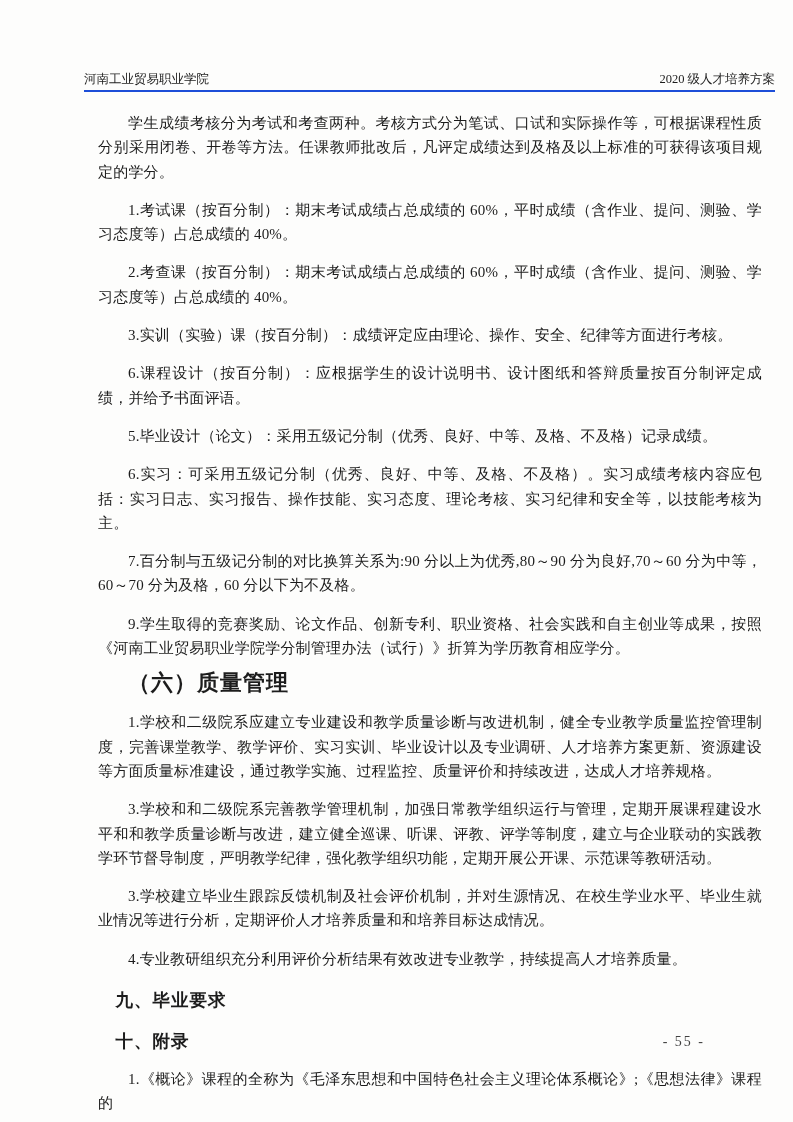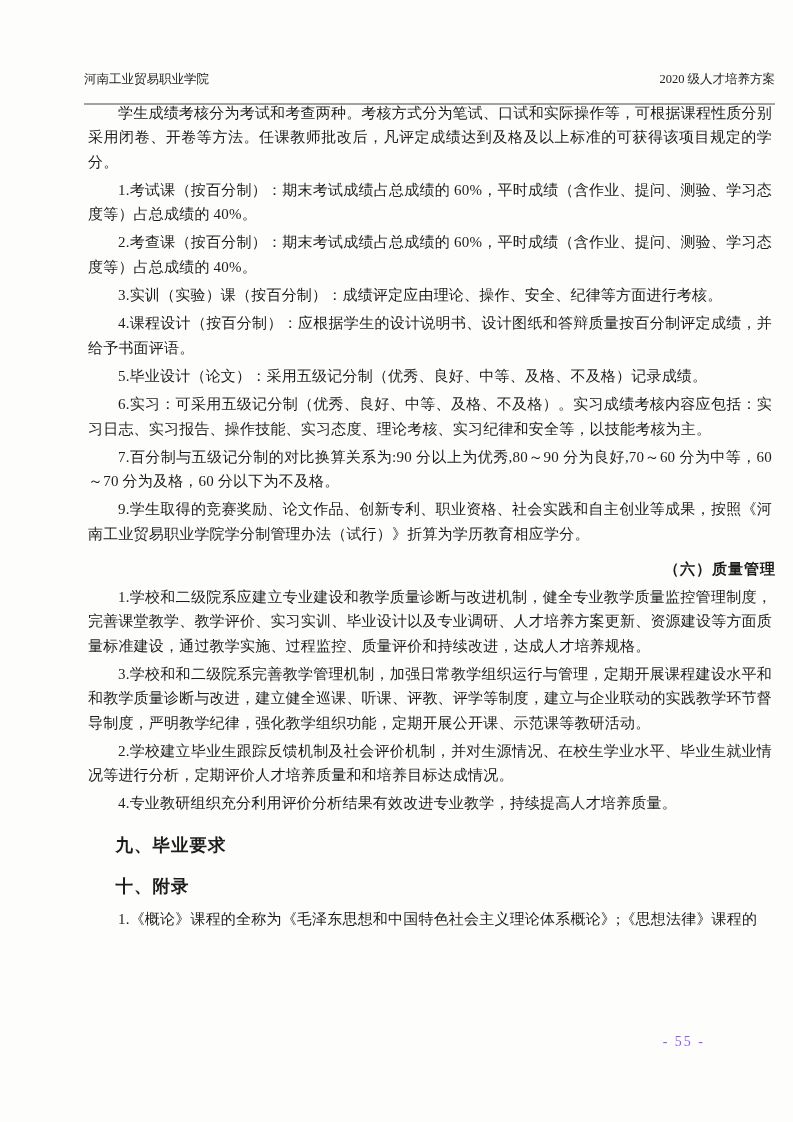--- a/index.html
+++ b/index.html
@@ -17,90 +17,89 @@
   .hdr {
     position: absolute;
     left: 84px;
     right: 18px;
     top: 71px;
     display: flex;
     justify-content: space-between;
     align-items: flex-start;
     font-size: 12.5px;
     line-height: 16px;
-    padding-bottom: 16px;
-    border-bottom: 2px solid #a3a3a3;
+    padding-bottom: 3px;
+    border-bottom: 2px solid #1d4ed8;
   }
   .content {
     position: absolute;
     left: 84px;
     right: 17px;
     top: 97px;
   }
-  .content p { margin: 4px; }
+  .content p { margin: 14px; }
   .blk.body {
     font-size: 15px;
     line-height: 24.3px;
     text-align: justify;
     text-justify: inter-ideograph;
     text-indent: 2em;
     letter-spacing: 0.2px;
   }
   .blk.h2 {
-    font-family: Liberation Serif, serif;
+    font-family: Liberation Mono, monospace;
     font-weight: bold;
-    font-size: 15px;
+    font-size: 22px;
     line-height: 22px;
     text-indent: 2em;
     margin: 12px 0 5px 0 !important;
     letter-spacing: 1px;
-    text-align: right;
   }
   .blk.h1 {
     font-family: "Liberation Sans", sans-serif;
     font-weight: bold;
     font-size: 17.5px;
     line-height: 24px;
     text-indent: 1.8em;
     margin: 17px 0 9px 0 !important;
     letter-spacing: 1px;
   }
   .pagenum {
     position: absolute;
     top: 1034px;
     right: 88px;
     font-size: 14px;
     letter-spacing: 2px;
-    color: #8b5cf6;
+    color: #404040;
   }
 </style>
 </head>
 <body>
 
 <div class="page">
 
   <div class="hdr">
     <span>河南工业贸易职业学院</span>
     <span>2020 级人才培养方案</span>
   </div>
 
   <div class="content">
       <p class="blk body">学生成绩考核分为考试和考查两种。考核方式分为笔试、口试和实际操作等，可根据课程性质分别采用闭卷、开卷等方法。任课教师批改后，凡评定成绩达到及格及以上标准的可获得该项目规定的学分。</p>
       <p class="blk body">1.考试课（按百分制）：期末考试成绩占总成绩的 60%，平时成绩（含作业、提问、测验、学习态度等）占总成绩的 40%。</p>
       <p class="blk body">2.考查课（按百分制）：期末考试成绩占总成绩的 60%，平时成绩（含作业、提问、测验、学习态度等）占总成绩的 40%。</p>
       <p class="blk body">3.实训（实验）课（按百分制）：成绩评定应由理论、操作、安全、纪律等方面进行考核。</p>
-      <p class="blk body">4.课程设计（按百分制）：应根据学生的设计说明书、设计图纸和答辩质量按百分制评定成绩，并给予书面评语。</p>
+      <p class="blk body">6.课程设计（按百分制）：应根据学生的设计说明书、设计图纸和答辩质量按百分制评定成绩，并给予书面评语。</p>
       <p class="blk body">5.毕业设计（论文）：采用五级记分制（优秀、良好、中等、及格、不及格）记录成绩。</p>
       <p class="blk body">6.实习：可采用五级记分制（优秀、良好、中等、及格、不及格）。实习成绩考核内容应包括：实习日志、实习报告、操作技能、实习态度、理论考核、实习纪律和安全等，以技能考核为主。</p>
       <p class="blk body">7.百分制与五级记分制的对比换算关系为:90 分以上为优秀,80～90 分为良好,70～60 分为中等，60～70 分为及格，60 分以下为不及格。</p>
       <p class="blk body">9.学生取得的竞赛奖励、论文作品、创新专利、职业资格、社会实践和自主创业等成果，按照《河南工业贸易职业学院学分制管理办法（试行）》折算为学历教育相应学分。</p>
       <p class="blk h2">（六）质量管理</p>
       <p class="blk body">1.学校和二级院系应建立专业建设和教学质量诊断与改进机制，健全专业教学质量监控管理制度，完善课堂教学、教学评价、实习实训、毕业设计以及专业调研、人才培养方案更新、资源建设等方面质量标准建设，通过教学实施、过程监控、质量评价和持续改进，达成人才培养规格。</p>
       <p class="blk body">3.学校和和二级院系完善教学管理机制，加强日常教学组织运行与管理，定期开展课程建设水平和和教学质量诊断与改进，建立健全巡课、听课、评教、评学等制度，建立与企业联动的实践教学环节督导制度，严明教学纪律，强化教学组织功能，定期开展公开课、示范课等教研活动。</p>
-      <p class="blk body">2.学校建立毕业生跟踪反馈机制及社会评价机制，并对生源情况、在校生学业水平、毕业生就业情况等进行分析，定期评价人才培养质量和和培养目标达成情况。</p>
+      <p class="blk body">3.学校建立毕业生跟踪反馈机制及社会评价机制，并对生源情况、在校生学业水平、毕业生就业情况等进行分析，定期评价人才培养质量和和培养目标达成情况。</p>
       <p class="blk body">4.专业教研组织充分利用评价分析结果有效改进专业教学，持续提高人才培养质量。</p>
       <p class="blk h1">九、毕业要求</p>
       <p class="blk h1">十、附录</p>
       <p class="blk body">1.《概论》课程的全称为《毛泽东思想和中国特色社会主义理论体系概论》;《思想法律》课程的</p>
     </div>
 
   <div class="pagenum">- 55 -</div>
 
 </div>
 

